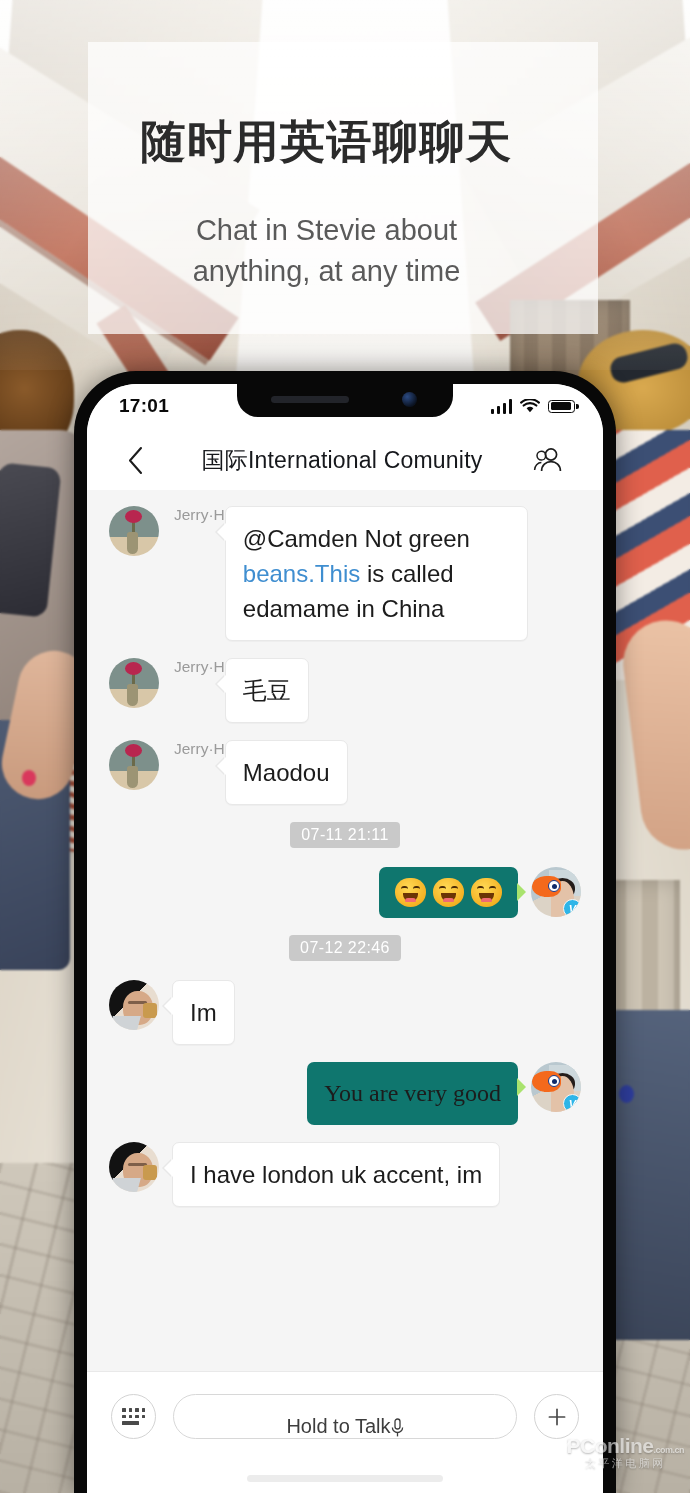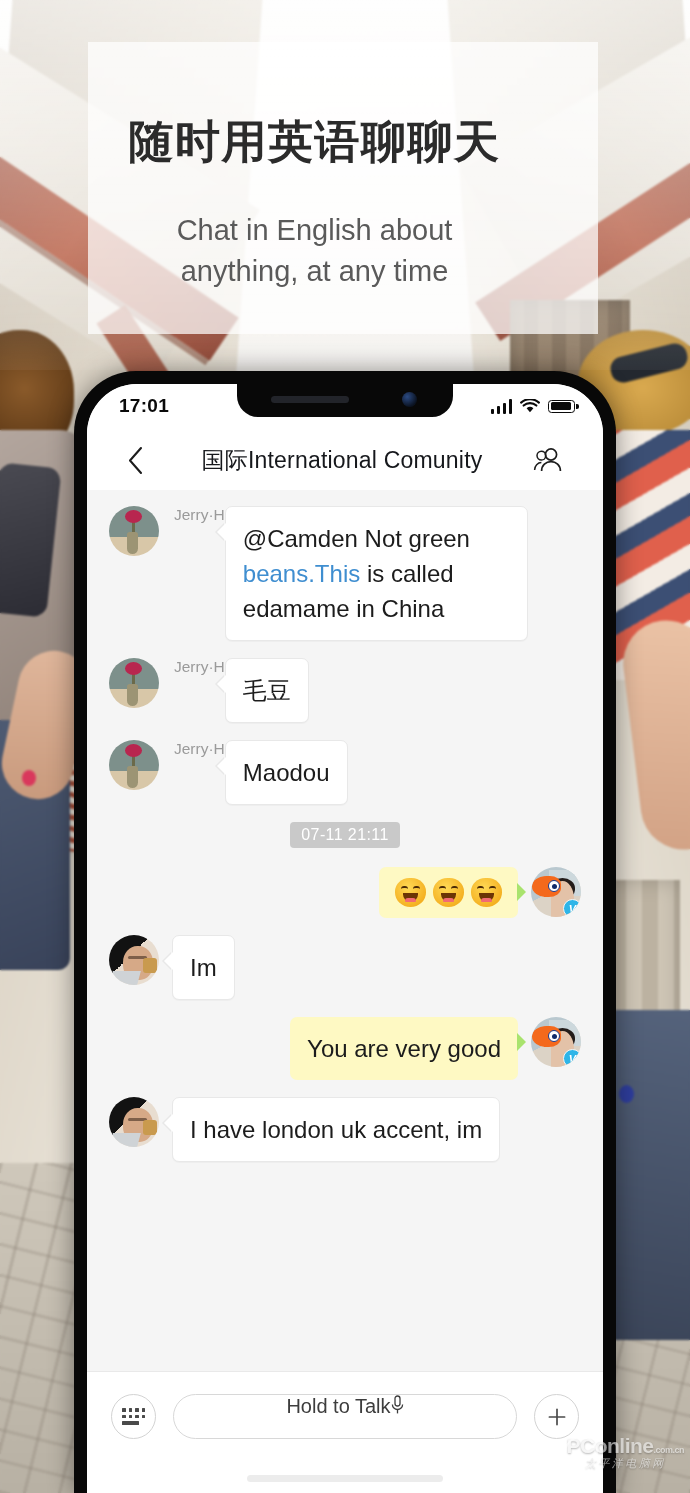--- a/index.html
+++ b/index.html
@@ -148,21 +148,21 @@
   .hero-panel {
     position:absolute; left:88px; top:42px; width:510px; height:292px;
     background:rgba(255,255,255,.72);
   }
   .hero-fade {
     position:absolute; left:0; top:0; width:690px; height:370px;
     background:linear-gradient(180deg,rgba(255,255,255,.62),rgba(255,255,255,.05));
   }
 
   
-  .hero { position:absolute; left:4px; top:0; width:621px; text-align:center; z-index:5; }
+  .hero { position:absolute; left:16px; top:0; width:621px; text-align:center; z-index:5; }
   .hero-title {
     margin-top:112px; font-size:45px; font-weight:700; color:#2b2b2b;
     letter-spacing:1.5px;
   }
   .hero-sub {
     margin-top:38px; font-size:29px; font-weight:300; color:#5a5a5a;
     line-height:1.42;
   }
 
   
@@ -268,21 +268,21 @@
   .bubble.in {
     background:#fff; border:1px solid #e8e8e8;
     box-shadow:0 1px 1px rgba(0,0,0,.03);
   }
   .bubble.in::before {
     content:""; position:absolute; left:-9px; top:16px;
     width:0; height:0; border:9px solid transparent;
     border-right-color:#fff; border-left:0;
     filter:drop-shadow(-1.2px 0 0 #e8e8e8);
   }
-  .bubble.out { background:#fef9c3; }
+  .bubble.out { background:#0f766e;font-family:Liberation Serif, serif; }
   .bubble.out::after {
     content:""; position:absolute; right:-8px; top:16px;
     width:0; height:0; border:9px solid transparent;
     border-left-color:#a9e36e; border-right:0;
   }
   .bubble .lnk { color:#3f8ed0; }
   .bubble.tall { min-height:96px; }
   .emoji-bubble { padding:11px 16px; display:flex; gap:7px; }
   .emo {
     width:31px; height:29px; border-radius:48% 48% 52% 52%;
@@ -312,36 +312,36 @@
   .circ-btn {
     width:45px; height:45px; border-radius:50%; border:1.5px solid #d3d3d3;
     display:flex; align-items:center; justify-content:center; flex:none; cursor:pointer;
   }
   .kb-icon { display:flex; flex-direction:column; gap:3px; }
   .kb-icon span { display:flex; gap:3px; }
   .kb-icon i { width:3.5px; height:3.5px; background:#4a4a4a; display:block; border-radius:.5px; }
   .kb-icon .wide { width:17px; }
   .talk-btn {
     flex:1; height:45px; border:1.5px solid #d8d8d8; border-radius:23px;
-    display:flex; align-items:flex-start; justify-content:center; 
+    display:flex; align-items:flex-end; justify-content:center; 
     font-size:20px; color:#3d3d3d; cursor:pointer; background:#fff;
   }
   .home-ind {
     position:absolute; left:50%; transform:translateX(-50%); bottom:11px;
     width:196px; height:7px; border-radius:4px; background:#ececec; z-index:40;
   }
 
   
   .watermark {
     position:absolute; right:6px; bottom:22px; z-index:60;
     text-align:center; opacity:.62; pointer-events:none;
   }
   .wm-main { font-size:21px; font-weight:700; color:#f0f0f0; letter-spacing:-.5px; text-shadow:0 1px 2px rgba(0,0,0,.45); }
   .wm-main .dom { font-size:9px; font-weight:700; }
-  .wm-sub { font-size:11px; color:#e7e7e7; letter-spacing:2.5px; margin-top:-2px; text-shadow:0 1px 2px rgba(0,0,0,.45);font-style:italic; }
+  .wm-sub { font-size:11px; color:#e7e7e7; letter-spacing:2.5px; margin-top:-2px; text-shadow:0 1px 2px rgba(0,0,0,.45); }
   .wm-ring {
     position:absolute; left:-2px; top:2px; width:34px; height:34px;
     border:2px solid rgba(255,255,255,.55); border-radius:50%;
   }
 </style>
 </head>
 <body>
 
 <div id="bg">
   <div class="bg-sky"></div>
@@ -372,21 +372,21 @@
   <div class="p-right-nail"></div>
   <div class="red-flag"></div>
   <div class="bg-blur"></div>
   <div class="hero-fade"></div>
   <div class="hero-panel"></div>
 </div>
 
 <div class="hero">
   <div class="hero-title">随时用英语聊聊天</div>
   <div class="hero-sub">
-    <div>Chat in English about</div>
+    <div>Chat in Stevie about</div>
     <div>anything, at any time</div>
   </div>
 </div>
 
 <div class="phone">
   <div class="screen">
 
     <div class="notch">
       <div class="speaker"></div>
       <div class="cam"></div>
@@ -497,20 +497,23 @@
           <div class="bldg"></div>
             <div class="hair"></div>
             <div class="woman"></div>
           <div class="fish"></div>
             <div class="fish-eye"></div>
             <div class="fish-pupil"></div>
           <div class="vbadge">V</div>
         </div>
       </div>
 
+      <div class="ts-row">
+        <div class="timestamp">07-12 22:46</div>
+      </div>
 
       <div class="msg-row">
         <div class="avatar av-stevie">
           <div class="face"></div>
             <div class="brow"></div>
             <div class="tan"></div>
             <div class="collar"></div>
         </div>
         <div class="msg-main">
           <div class="bubble in">Im</div>

